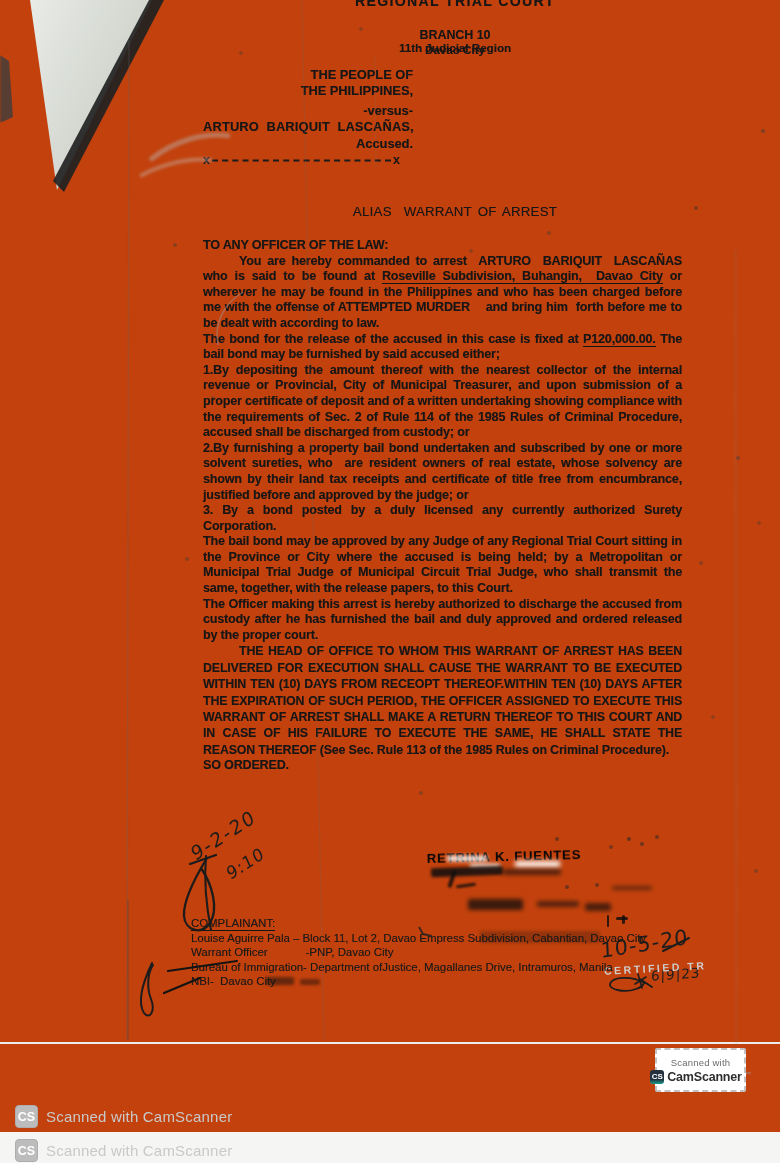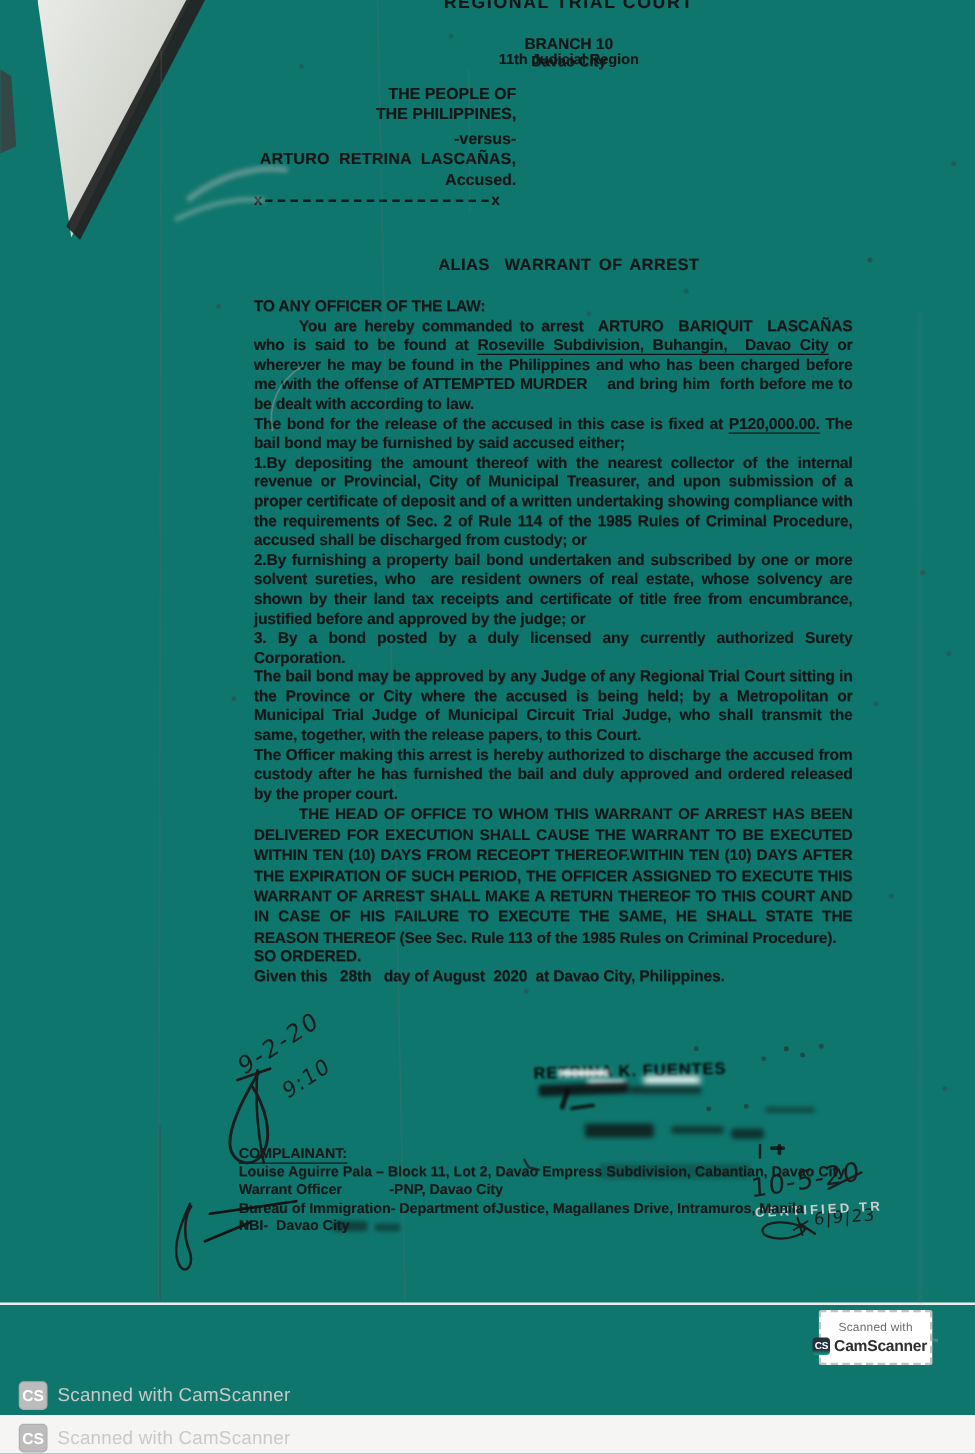--- a/index.html
+++ b/index.html
@@ -1,16 +1,16 @@
 <!DOCTYPE html>
 <html><head>
 <meta charset="utf-8">
 <style>
   html,body{margin:0;padding:0;background:#ffffff;}
-  .page{position:relative;width:780px;height:1163px;background:#0f766e;overflow:hidden;
+  .page{position:relative;width:780px;height:1163px;background:#c2410c;overflow:hidden;
         font-family:"Liberation Sans",sans-serif;color:#151515;}
   .txt{white-space:pre-wrap;}
 
   
   .wedge{position:absolute;left:0;top:0;width:200px;height:200px;
          clip-path:polygon(30px 0,152px 0,57px 190px);
          background:linear-gradient(115deg,#eef0ec 0%,#d3d7d0 50%,#bcc1b9 100%);}
   .wedge-edge{position:absolute;left:0;top:0;width:200px;height:200px;
          clip-path:polygon(149px 0,164px 0,64px 192px,53px 181px);
          background:#222;filter:blur(.6px);opacity:.92;}
@@ -45,33 +45,33 @@
   .cap-left .l{white-space:pre;}
   .cap-versus{padding-left:42px;margin-top:4px;}
   .cap-accused{padding-left:50px;margin-top:1px;}
   .cap-arturo{letter-spacing:.2px;}
   .cap-right{position:absolute;left:444px;top:68px;font-size:12.8px;line-height:16.5px;white-space:pre;}
   .cap-sep{position:absolute;left:203px;top:153px;width:197px;display:flex;align-items:center;
            font-size:12.5px;font-weight:700;}
   .cap-sep .dash{flex:1;height:0;border-top:2.2px dashed #1b1b1b;margin:0 2px;transform:translateY(.5px);}
 
   .doc-title{position:absolute;left:455px;top:204px;transform:translateX(-50%);
-             font-size:13.2px;font-weight:700;letter-spacing:.3px;word-spacing:2px;white-space:pre;}
+             font-size:13.2px;font-weight:400;letter-spacing:.3px;word-spacing:2px;white-space:pre;}
 
   .body-col{position:absolute;left:203px;top:238px;width:479px;font-size:12.5px;line-height:15.6px;
             text-align:justify;font-weight:700;letter-spacing:-.15px;color:#161616;
             text-shadow:.3px .3px .4px rgba(20,20,20,.38);}
   .body-col p{margin:0;}
   .ind{margin-left:28px;}
   .fi{text-indent:36px;}
   .mt2{margin-top:2px;}.mt3{margin-top:3px;}.mt4{margin-top:4px;}.mt1{margin-top:1px;}.mt7{margin-top:7px;}
   .caps{font-size:12.3px;line-height:16.4px;letter-spacing:-.1px;}
   .ul{border-bottom:1.7px solid #141414;}
 
-  .dist{position:absolute;left:191px;top:916px;font-size:11.4px;line-height:14.2px;font-weight:700;
+  .dist{position:absolute;left:191px;top:916px;font-size:11.4px;line-height:14.2px;font-weight:400;
         color:#191919;text-shadow:.3px .3px .3px rgba(20,20,20,.35);}
   .dist .l{white-space:pre;}
   .dist-head{display:inline-block;border-bottom:1.6px solid #161616;}
 
   
   .stamp-name{position:absolute;left:424px;top:849px;width:160px;text-align:center;font-size:13.2px;
               font-weight:700;letter-spacing:.8px;color:#060606;filter:blur(.7px);
               transform:rotate(-1.5deg);white-space:pre;}
   .sm{position:absolute;background:#0e0e0e;border-radius:2px;}
   .sm-u1{left:431px;top:867px;width:72px;height:9px;filter:blur(1.5px);opacity:.85;transform:rotate(-2deg);}
@@ -142,21 +142,21 @@
     <span class="hdr-clip-inner doc-bold txt">REGIONAL TRIAL COURT</span>
   </div>
   <div class="hdr-line h-region doc-bold txt">11th Judicial Region</div>
   <div class="hdr-line h-branch doc-bold txt">BRANCH 10</div>
   <div class="hdr-line h-city doc-bold txt">Davao City</div>
 
   <div class="cap-left doc-bold">
     <div class="l">THE PEOPLE OF</div>
     <div class="l">THE PHILIPPINES,</div>
     <div class="l cap-versus">-versus-</div>
-    <div class="l cap-arturo">ARTURO  RETRINA  LASCAÑAS,</div>
+    <div class="l cap-arturo">ARTURO  BARIQUIT  LASCAÑAS,</div>
     <div class="l cap-accused">Accused.</div>
   </div>
   <div class="cap-sep">
     <span>x</span>
     <span class="dash"></span>
     <span>x</span>
   </div>
 
   <div class="doc-title doc-bold txt">ALIAS  WARRANT OF ARREST</div>
 
@@ -164,21 +164,20 @@
     <p class="txt">TO ANY OFFICER OF THE LAW:</p>
     <p class="fi mt2"><span class="txt">You are hereby commanded to arrest  ARTURO  BARIQUIT  LASCAÑAS  who is said to be found at </span><span class="ul txt">Roseville Subdivision, Buhangin,  Davao City</span><span class="txt"> or wherever he may be found in the Philippines and who has been charged before me with the offense of ATTEMPTED MURDER    and bring him  forth before me to be dealt with according to law.</span></p>
     <p class="ind mt4"><span class="txt">The bond for the release of the accused in this case is fixed at </span><span class="ul txt">P120,000.00.</span><span class="txt"> The bail bond may be furnished by said accused either;</span></p>
     <p class="ind mt1 txt">1.By depositing the amount thereof with the nearest collector of the internal revenue or Provincial, City of Municipal Treasurer, and upon submission of a proper certificate of deposit and of a written undertaking showing compliance with the requirements of Sec. 2 of Rule 114 of the 1985 Rules of Criminal Procedure, accused shall be discharged from custody; or</p>
     <p class="ind mt3 txt">2.By furnishing a property bail bond undertaken and subscribed by one or more solvent sureties, who  are resident owners of real estate, whose solvency are shown by their land tax receipts and certificate of title free from encumbrance, justified before and approved by the judge; or</p>
     <p class="ind mt3 txt">3. By a bond posted by a duly licensed any currently authorized Surety Corporation.</p>
     <p class="ind txt">The bail bond may be approved by any Judge of any Regional Trial Court sitting in the Province or City where the accused is being held; by a Metropolitan or Municipal Trial Judge of Municipal Circuit Trial Judge, who shall transmit the same, together, with the release papers, to this Court.</p>
     <p class="mt2 txt">The Officer making this arrest is hereby authorized to discharge the accused from custody after he has furnished the bail and duly approved and ordered released by the proper court.</p>
     <p class="fi caps mt3 txt">THE HEAD OF OFFICE TO WHOM THIS WARRANT OF ARREST HAS BEEN DELIVERED FOR EXECUTION SHALL CAUSE THE WARRANT TO BE EXECUTED WITHIN TEN (10) DAYS FROM RECEOPT THEREOF.WITHIN TEN (10) DAYS AFTER THE EXPIRATION OF SUCH PERIOD, THE OFFICER ASSIGNED TO EXECUTE THIS WARRANT OF ARREST SHALL MAKE A RETURN THEREOF TO THIS COURT AND IN CASE OF HIS FAILURE TO EXECUTE THE SAME, HE SHALL STATE THE REASON THEREOF (See Sec. Rule 113 of the 1985 Rules on Criminal Procedure).</p>
     <p class="ind mt7 txt">SO ORDERED.</p>
-    <p class="ind txt">Given this   28th   day of August  2020  at Davao City, Philippines.</p>
   </div>
 
   <div class="stamp-name txt">RETRINA K. FUENTES</div>
   <div class="ws ws1"></div>
   <div class="ws ws2"></div>
   <div class="ws ws3"></div>
   <div class="sm sm-u1"></div>
   <div class="sm sm-u2"></div>
   <div class="sm sm-la1"></div>
   <div class="sm sm-la2"></div>

